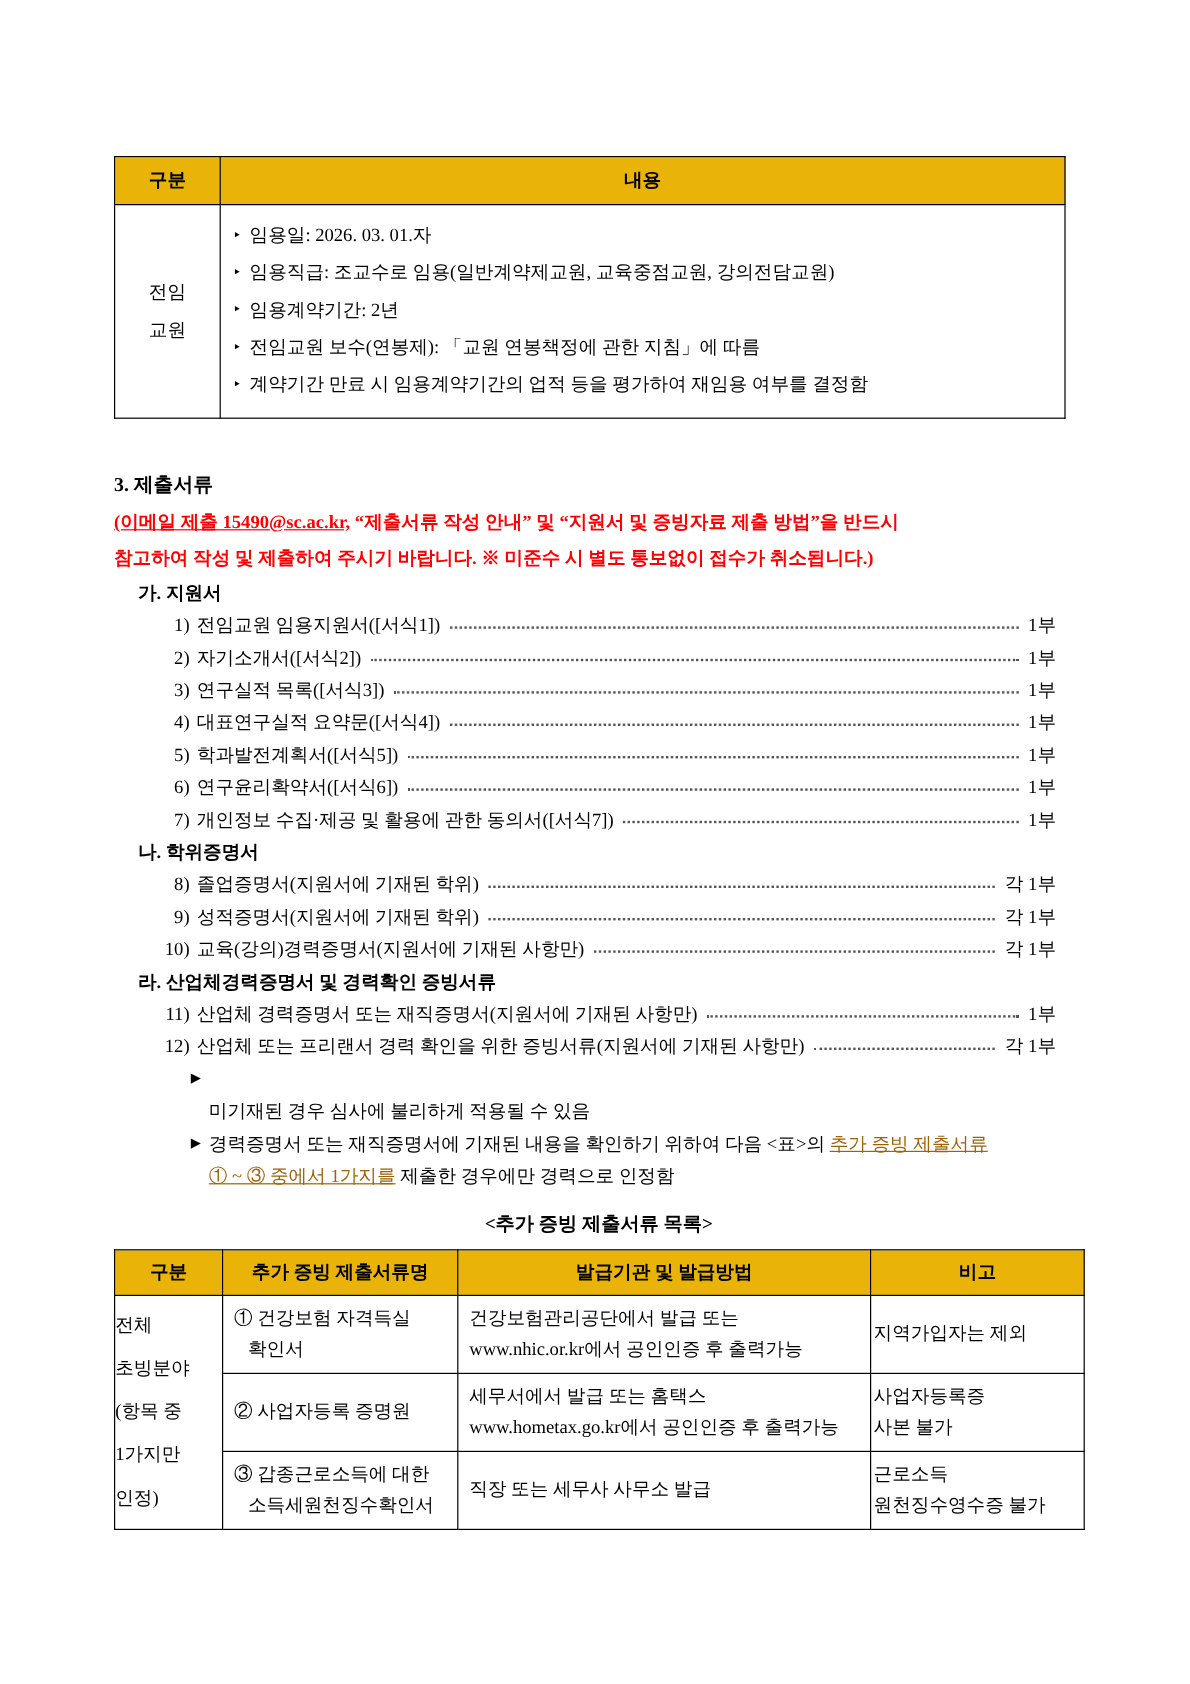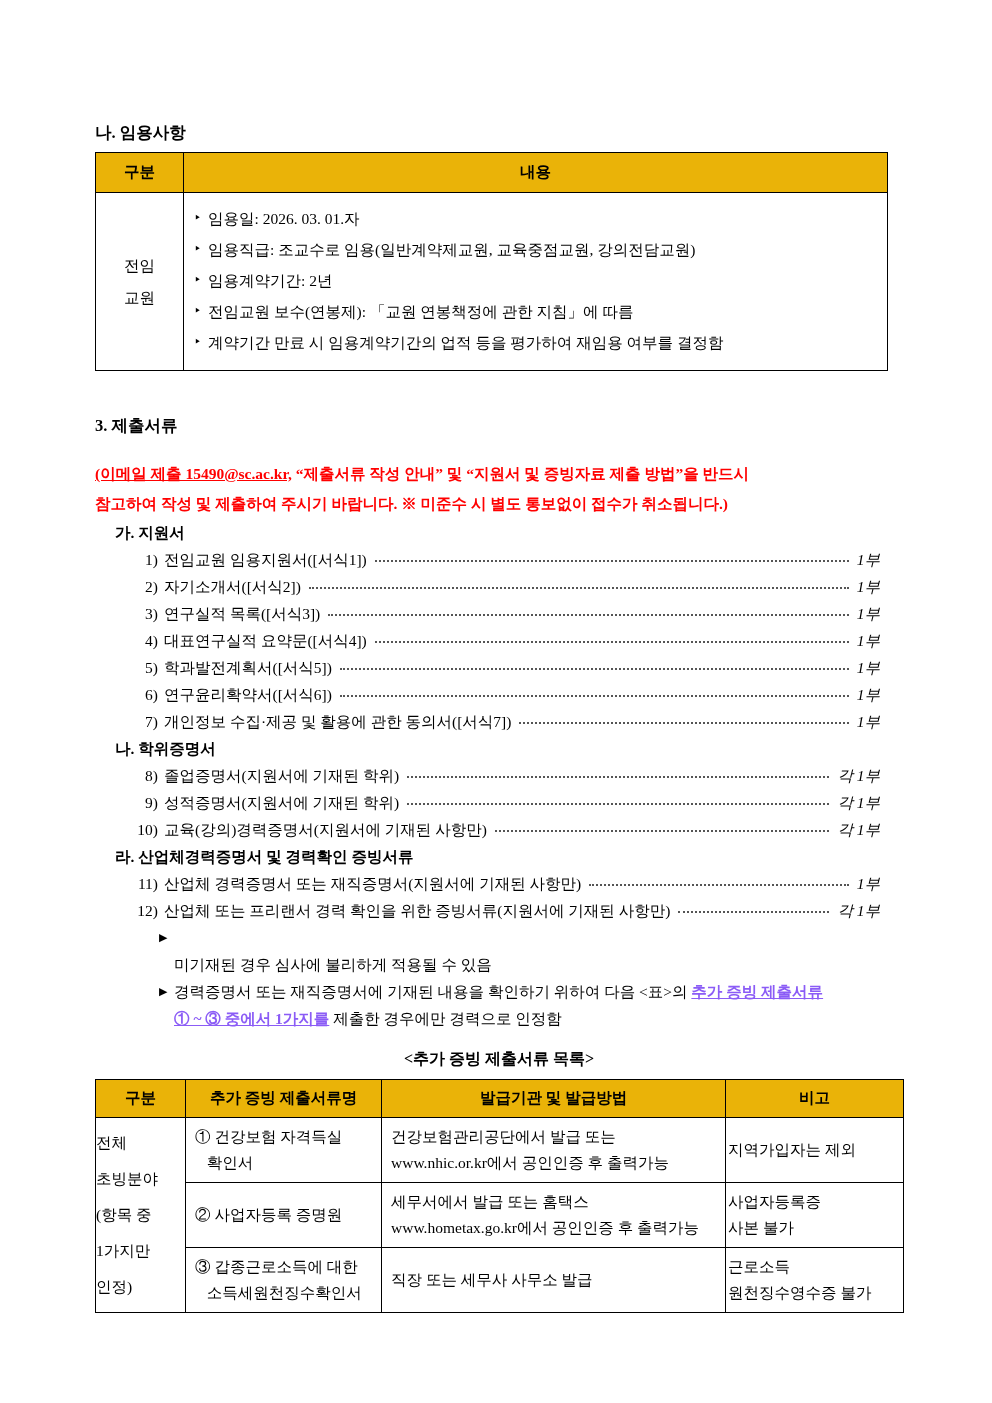--- a/index.html
+++ b/index.html
@@ -26,57 +26,56 @@
   .emp-table { width:793px; margin-top:8px; }
   .emp-table th { height:40px; }
   .emp-col-cat { width:88px; }
   .emp-rowlabel { text-align:center; vertical-align:middle; white-space:pre-line; line-height:32px; font-size:15.5px; }
   .emp-content { padding:10px 12px 12px 10px; vertical-align:middle; }
   .emp-bullet-line { display:flex; align-items:flex-start; line-height:31px; }
   .emp-bullet-line .blt { width:14px; flex:none; font-size:12px; line-height:31px; }
 
   
   .sec3 { margin-top:44px; }
-  .notice { margin-top:22px; color:#ff0000; font-weight:bold; line-height:30px; }
+  .notice { margin-top:6px; color:#ff0000; font-weight:bold; line-height:30px; }
   .notice .uline { text-decoration:underline; }
 
   .group { margin-top:0; }
   .group-title { margin-left:20px; font-weight:bold; line-height:27px; }
   .items { margin-left:38px; width:747px; }
   .item-row { display:flex; align-items:center; line-height:27px; }
   .item-row .num { flex:none; min-width:25px; text-align:right; margin-right:6px; }
   .item-row .itext { flex:none; white-space:nowrap; }
   .item-row .dots { flex:1; height:0; border-bottom:2px dotted #555; margin:0 8px; position:relative; top:1px; }
-  .item-row .count { flex:none; text-align:center; white-space:nowrap;font-style:italic; }
+  .item-row .count { flex:none; text-align:center; white-space:nowrap; }
 
   .notes { margin-left:64px; width:746px; }
   .note-line { display:flex; align-items:flex-start; line-height:27px; }
   .note-line .blt { width:15px; flex:none; font-size:11px; line-height:27px; }
   .note-cont { margin-left:15px; line-height:27px; }
-  .red-u { color:#8b5cf6; font-weight:bold; text-decoration:underline; }
+  .red-u { color:#a16207; font-weight:normal; text-decoration:underline; }
 
   
   .appendix { margin-top:13px; }
   .appendix-title { text-align:center; font-weight:bold; font-size:16px; line-height:27px; margin-bottom:7px; width:808px; }
   .app-table { width:808px; }
   .app-table th { height:38px; font-size:15.5px; }
   .app-col1 { width:90px; } .app-col2 { width:196px; } .app-col3 { width:344px; } .app-col4 { width:178px; }
   .app-table td { font-size:15.5px; vertical-align:middle; }
   .app-cat { white-space:pre-line; line-height:36px; }
   .app-name { padding:6px 6px 6px 9px; white-space:pre-line; line-height:26px; }
   .app-method { padding:6px 6px 6px 9px; white-space:pre-line; line-height:26px; }
   .app-note { white-space:pre-line; line-height:26px; padding:4px 2px; }
   .app-row { height:62px; }
 </style>
 </head>
 <body>
 
 <div class="page">
 
-  <div class="sec-title">나. 임용사항</div>
 
   <table class="doc-table emp-table">
     <colgroup>
         <col class="emp-col-cat">
         <col>
       </colgroup>
     <tbody>
         <tr>
       <th>구분</th>
       <th>내용</th>

